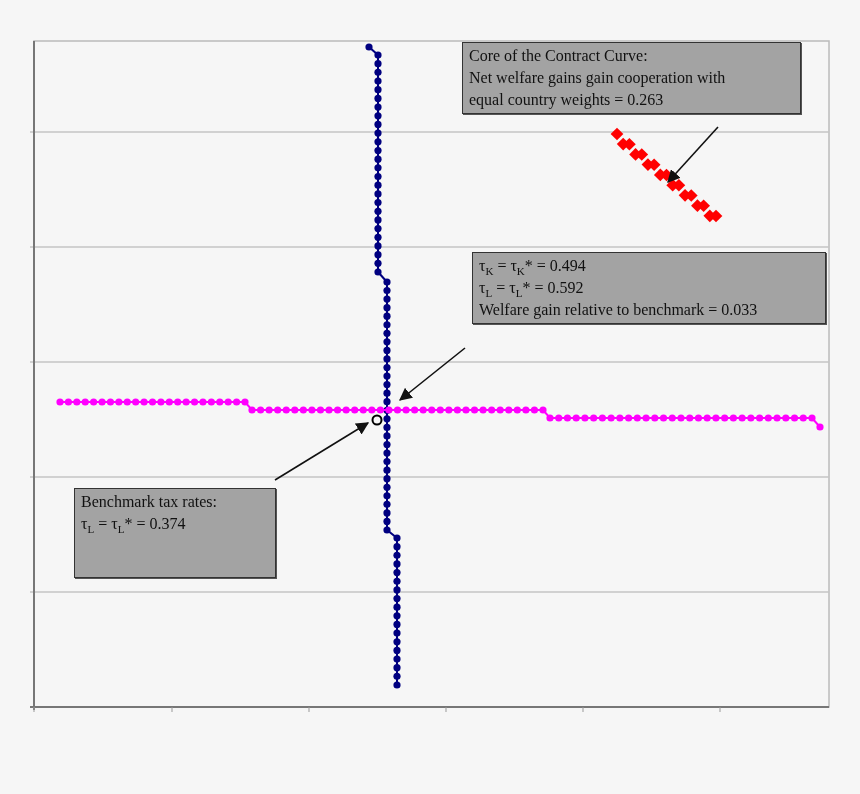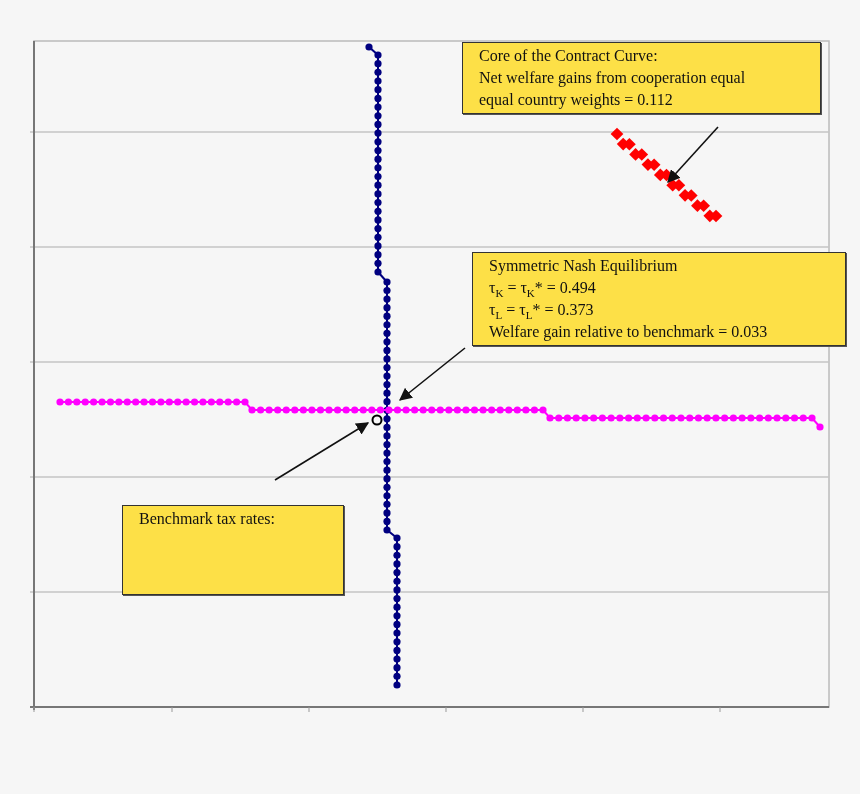--- a/index.html
+++ b/index.html
@@ -1,18 +1,18 @@
 <!DOCTYPE html>
 <html><head>
 <meta charset="utf-8">
 <style>
   html,body{margin:0;padding:0;background:#f6f6f6;}
   body{width:860px;height:794px;position:relative;overflow:hidden;font-family:"Liberation Serif","DejaVu Serif",serif;}
   #chart{position:absolute;left:0;top:0;}
-  .annot{position:absolute;background:#fde047;border:1.5px solid #333;box-shadow:1px 1px 0 #555;padding:2px 16px;font-size:16px;line-height:22px;color:#111;white-space:nowrap;}
+  .annot{position:absolute;background:#a3a3a3;border:1.5px solid #333;box-shadow:1px 1px 0 #555;padding:2px 6px;font-size:16px;line-height:22px;color:#111;white-space:nowrap;}
   .annot sub{font-size:11px;line-height:0;}
 </style>
 </head>
 <body>
 
 <svg id="chart" width="860" height="794" xmlns="http://www.w3.org/2000/svg">
     <rect x="34" y="41" width="795" height="666" fill="#f6f6f6" stroke="#bbb" stroke-width="1.5"></rect>
     <line x1="30" y1="132" x2="829" y2="132" stroke="#c4c4c4" stroke-width="1.5"></line>
     <line x1="30" y1="247" x2="829" y2="247" stroke="#c4c4c4" stroke-width="1.5"></line>
     <line x1="30" y1="362" x2="829" y2="362" stroke="#c4c4c4" stroke-width="1.5"></line>
@@ -216,26 +216,26 @@
         <path d="M0,0 L10,5 L0,10 z" fill="#111"></path>
       </marker>
     </defs>
     <line x1="718" y1="127" x2="668" y2="182" stroke="#111" stroke-width="1.6" marker-end="url(#ah)"></line>
     <line x1="465" y1="348" x2="400" y2="400" stroke="#111" stroke-width="1.6" marker-end="url(#ah)"></line>
     <line x1="275" y1="480" x2="368" y2="423" stroke="#111" stroke-width="1.6" marker-end="url(#ah)"></line>
   </svg>
 
 <div class="annot" style="left:462px;top:42px;width:325px;">
   <div>Core of the Contract Curve:</div>
-  <div>Net welfare gains from cooperation equal</div>
-  <div>equal country weights = 0.112</div>
+  <div>Net welfare gains gain cooperation with</div>
+  <div>equal country weights = 0.263</div>
 </div>
 
 <div class="annot" style="left:472px;top:252px;width:340px;">
-  <div>Symmetric Nash Equilibrium</div>
   <div><span>τ</span><sub>K</sub><span> = </span><span>τ</span><sub>K</sub><span>* = </span><span>0.494</span></div>
-  <div><span>τ</span><sub>L</sub><span> = </span><span>τ</span><sub>L</sub><span>* = </span><span>0.373</span></div>
+  <div><span>τ</span><sub>L</sub><span> = </span><span>τ</span><sub>L</sub><span>* = </span><span>0.592</span></div>
   <div>Welfare gain relative to benchmark = 0.033</div>
 </div>
 
-<div class="annot" style="left:74px;top:505px;width:188px;height:84px;margin-left:48px;">
+<div class="annot" style="left:74px;top:488px;width:188px;height:84px;">
   <div>Benchmark tax rates:</div>
+  <div><span>τ</span><sub>L</sub><span> = </span><span>τ</span><sub>L</sub><span>* = </span><span>0.374</span></div>
 </div>
 
 </body></html>

